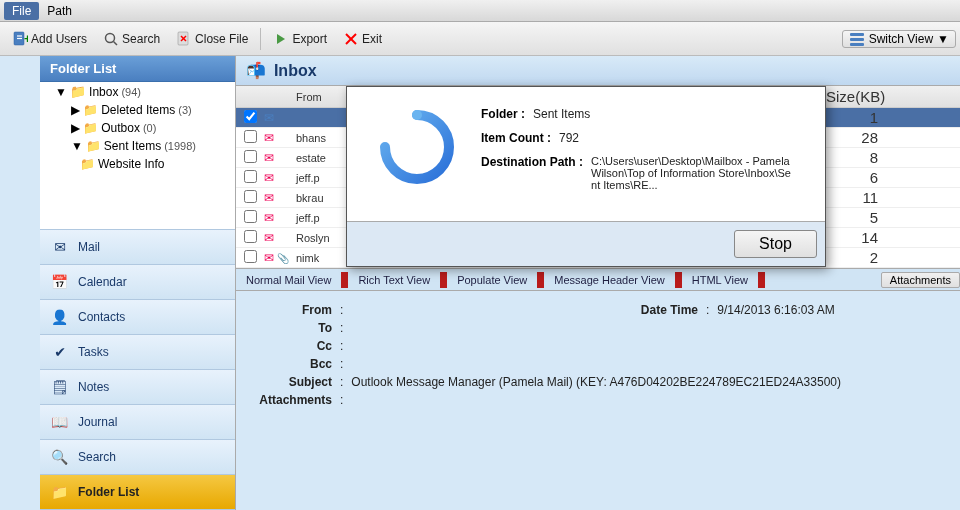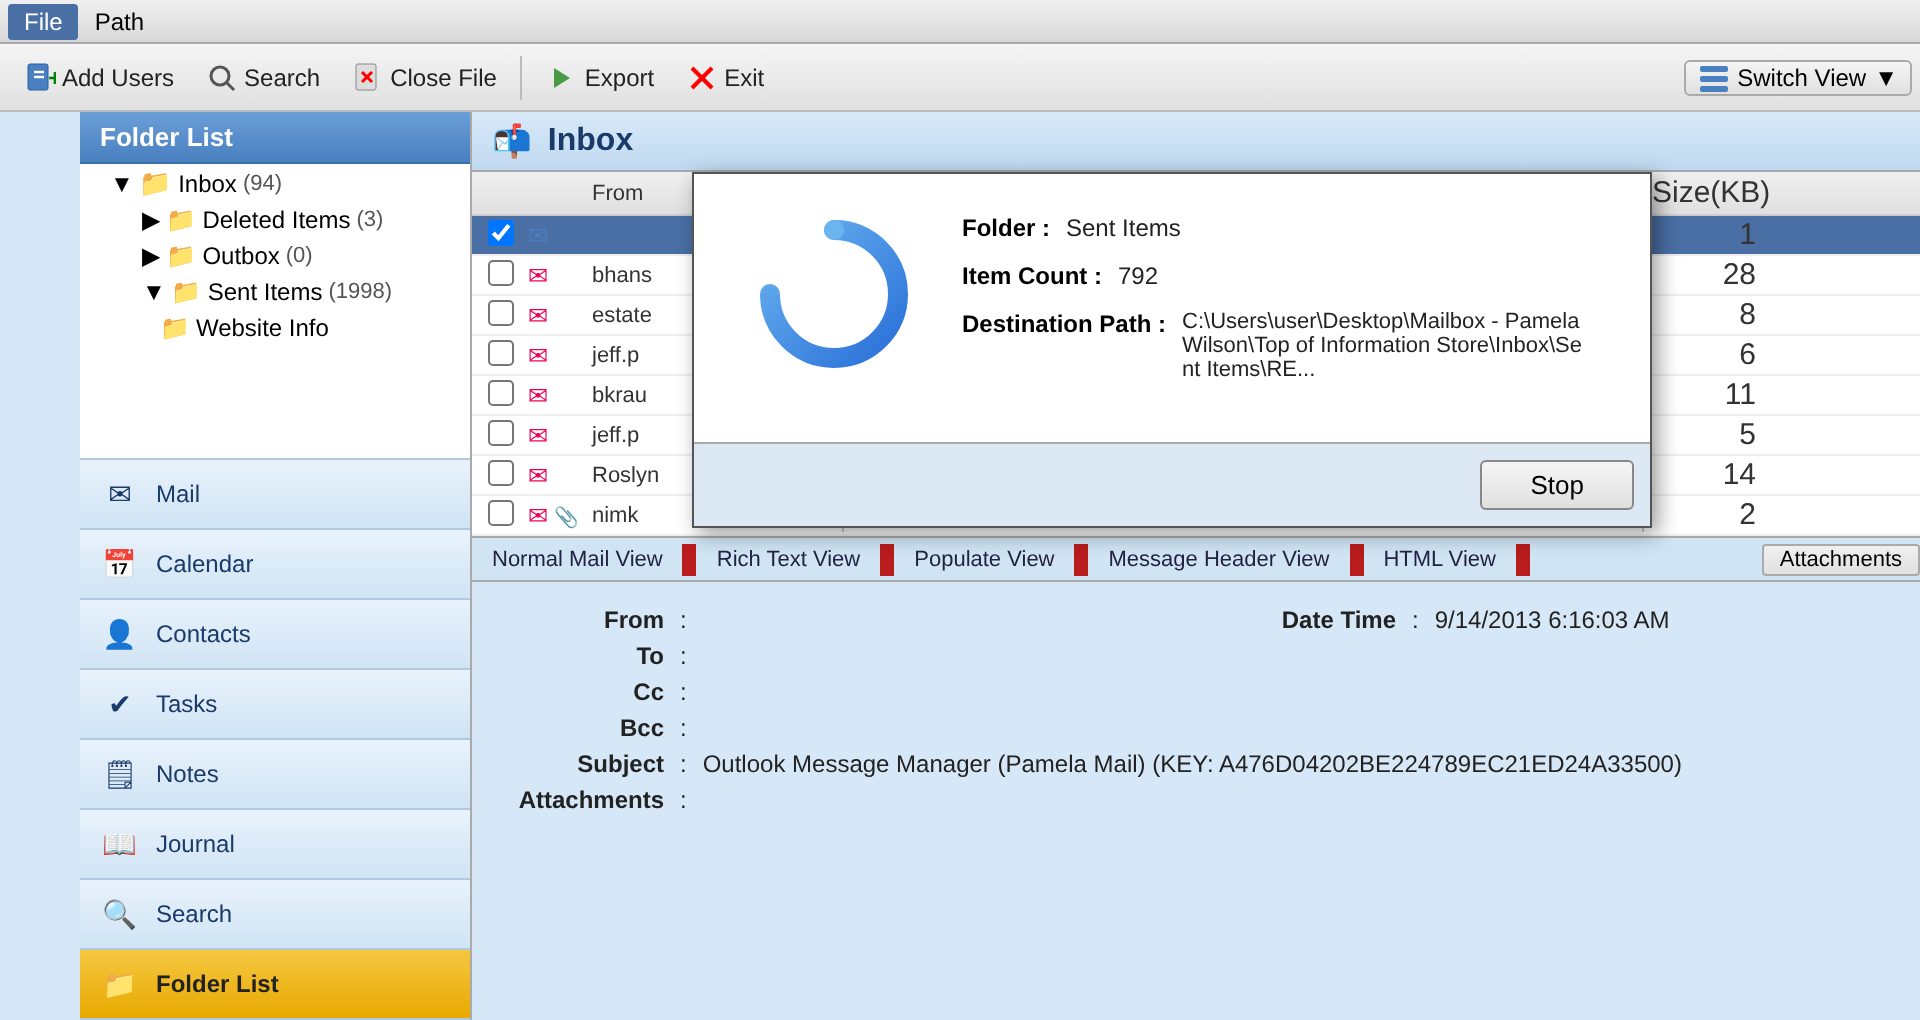--- a/index.html
+++ b/index.html
@@ -82,21 +82,21 @@
     
     #export-dialog { position: absolute; top: 30px; left: 110px; width: 480px; background: white; border: 1px solid #555; box-shadow: 3px 3px 10px rgba(0,0,0,0.4); z-index: 100; }
     #export-dialog-header { background: linear-gradient(to bottom, #4a7fc0, #2a5fa0); color: white; padding: 6px 12px; font-size: 14px; font-weight: bold; display: flex; align-items: center; justify-content: space-between; }
     #export-dialog-body { padding: 20px 30px; display: flex; gap: 24px; align-items: flex-start; }
     #export-spinner { width: 80px; height: 80px; }
     #export-info { flex: 1; }
     .export-info-row { display: flex; align-items: flex-start; gap: 8px; margin-bottom: 10px; font-size: 13px; }
     .export-info-label { font-weight: bold; white-space: nowrap; }
     .export-info-value { color: #222; }
     #export-dialog-footer { background: #dce8f4; border-top: 1px solid #aaa; padding: 8px; display: flex; justify-content: flex-end; }
-    #stop-btn { background: linear-gradient(to bottom, #f5f5f5, #e0e0e0); border: 1px solid #888; border-radius: 3px; padding: 4px 24px; font-size: 13px; cursor: pointer; }
+    #stop-btn { background: linear-gradient(to bottom, #f5f5f5, #e0e0e0); border: 1px solid #888; border-radius: 3px; padding: 4px 24px; font-size: 16px; cursor: pointer; }
 
     
     .spinner-svg { animation: spin 1.5s linear infinite; transform-origin: center; }
     @keyframes spin { from { transform: rotate(0deg); } to { transform: rotate(360deg); } }
 
     
     #folder-tree { height: 120px; }
   </style>
 </head>
 <body>

